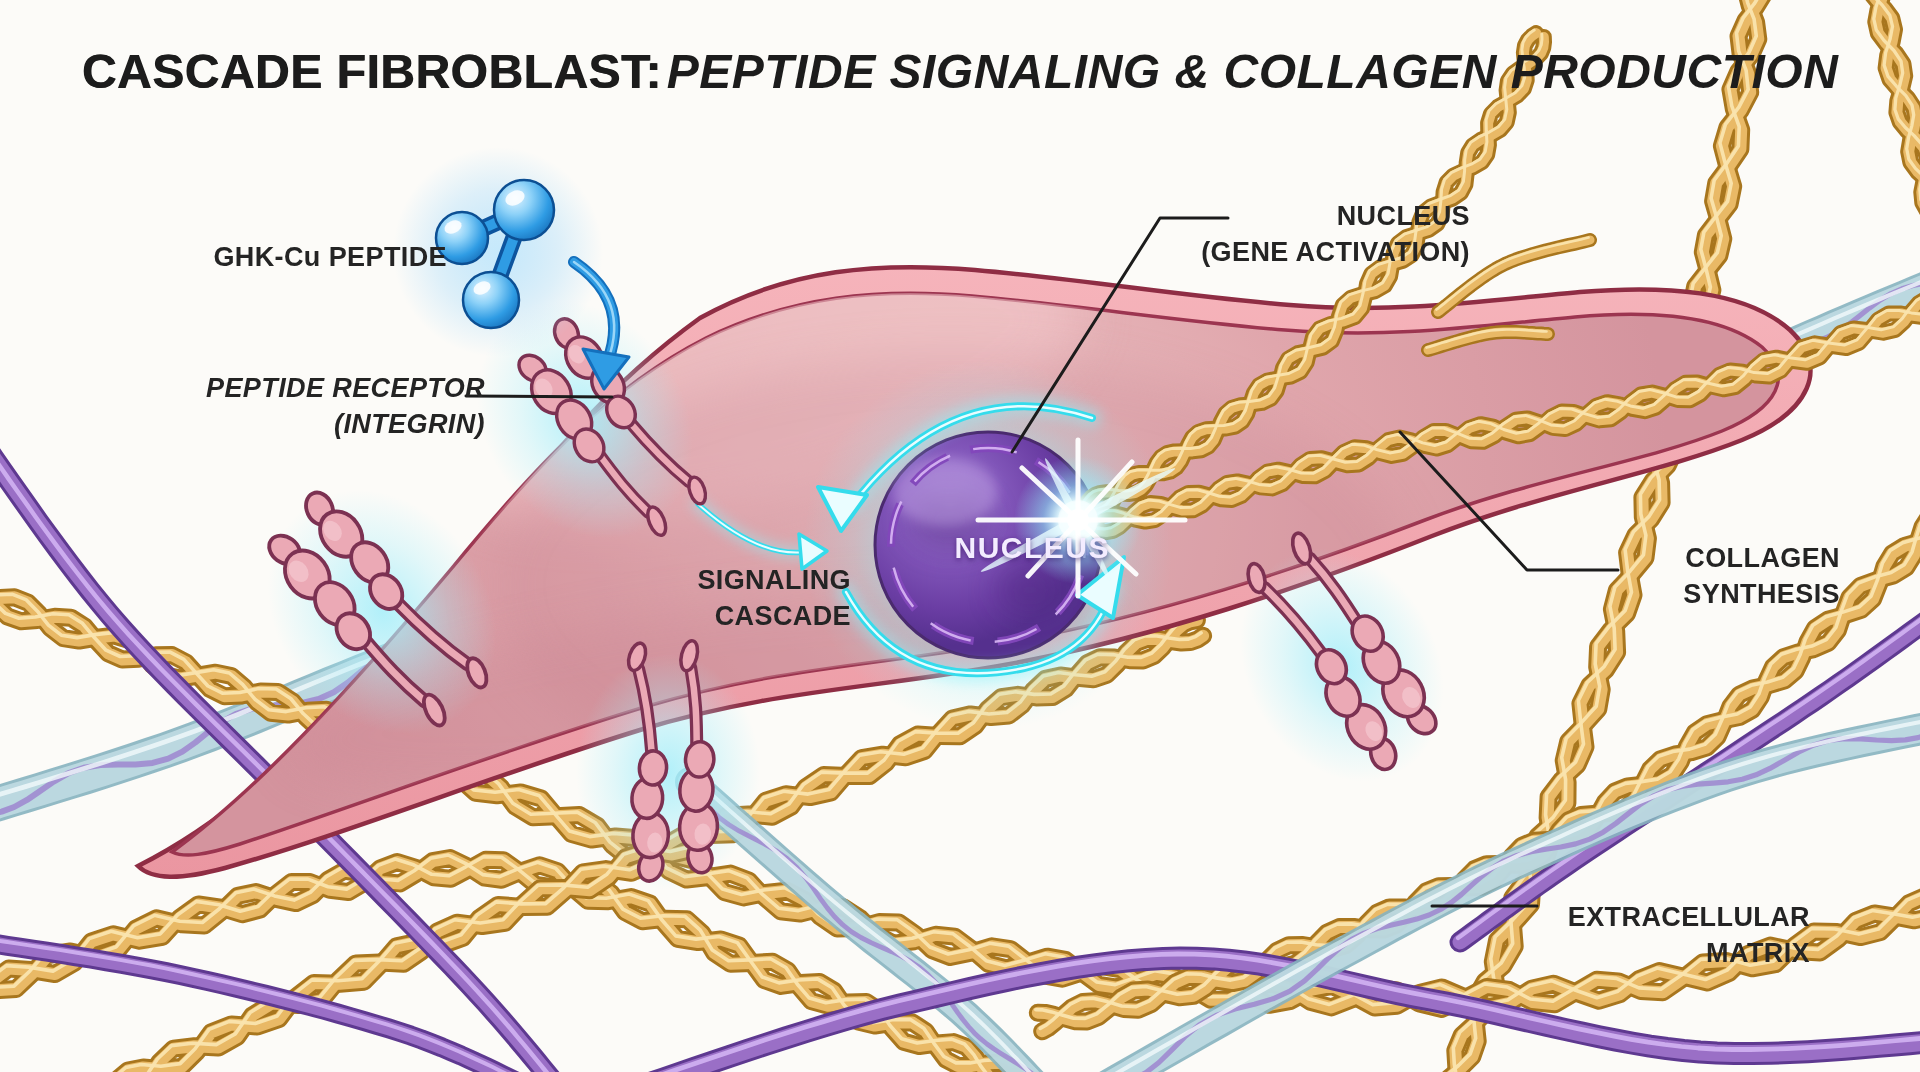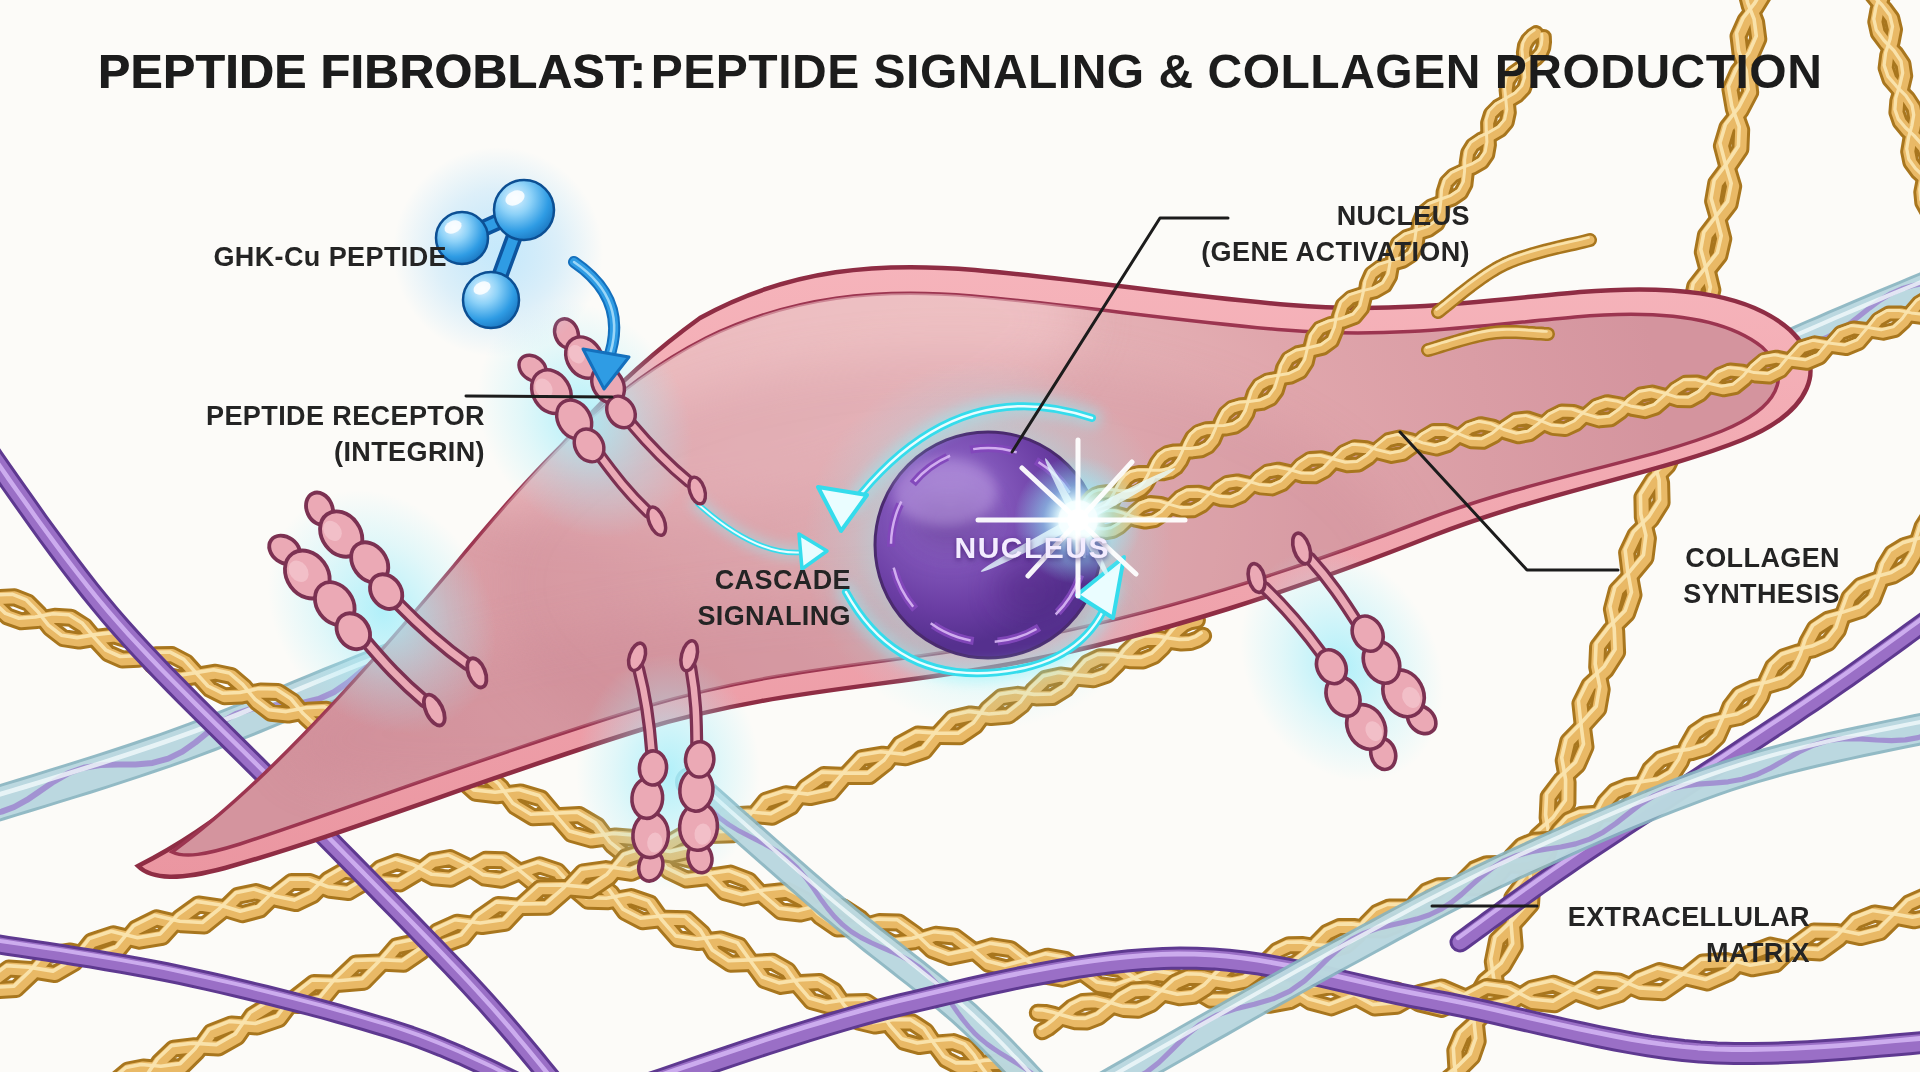--- a/index.html
+++ b/index.html
@@ -4,23 +4,23 @@
 <style>
   html,body{margin:0;padding:0;background:#e8e6e2;}
   .stage{position:relative;width:1920px;height:1072px;overflow:hidden;background:#fcfbf8;
          font-family:"Liberation Sans",sans-serif;}
   .stage svg{position:absolute;inset:0;display:block;}
   .lbl{position:absolute;font-weight:700;font-size:27px;line-height:1.32;color:#242424;
        text-align:right;letter-spacing:.4px;}
   #lbl-title{position:absolute;top:44px;left:0;width:100%;margin:0;text-align:center;
              font-size:48px;font-weight:700;color:#1c1c1c;letter-spacing:.5px;}
   #lbl-title .title-pri{text-shadow:.8px 0 currentColor;}
-  #lbl-title .title-sec{margin-left:5px;}
+  #lbl-title .title-sec{margin-left:5px;font-style:italic;}
   #lbl-ghk{left:167px;top:240px;width:280px;}
-  #lbl-receptor{left:165px;top:399px;width:320px;}
+  #lbl-receptor{left:165px;top:371px;width:320px;font-style:italic;}
   #lbl-nucleus{left:1140px;top:199px;width:330px;}
   #lbl-signaling{left:571px;top:563px;width:280px;}
   #lbl-collagen{left:1560px;top:541px;width:280px;}
   #lbl-ecm{left:1510px;top:884px;width:300px;margin-top:16px;}
   #lbl-nucleus-inner{left:866px;top:528px;width:244px;color:#f3ecff;font-size:30px;
       letter-spacing:1.5px;text-shadow:0 2px 5px rgba(55,20,100,.65);}
 </style>
 </head>
 <body>
 
@@ -280,36 +280,36 @@
   </g>
 
   <g fill="none" stroke="#1c1c1c" stroke-width="3" stroke-linecap="round" stroke-linejoin="round">
     <path d="M 466 396 L 612 397"></path>
     <path d="M 1228 218 L 1160 218 L 1012 452"></path>
     <path d="M 1618 570 L 1527 570 L 1400 432"></path>
     <path d="M 1537 906 L 1432 906"></path>
   </g>
 </svg>
 
-<h1 id="lbl-title"><span class="title-pri">PEPTIDE FIBROBLAST:</span><span class="title-sec">PEPTIDE SIGNALING &amp; COLLAGEN PRODUCTION</span></h1>
+<h1 id="lbl-title"><span class="title-pri">CASCADE FIBROBLAST:</span><span class="title-sec">PEPTIDE SIGNALING &amp; COLLAGEN PRODUCTION</span></h1>
 
 <div class="lbl" id="lbl-ghk">
   <div>GHK-Cu PEPTIDE</div>
 </div>
 <div class="lbl" id="lbl-receptor">
   <div>PEPTIDE RECEPTOR</div>
   <div>(INTEGRIN)</div>
 </div>
 <div class="lbl" id="lbl-nucleus">
   <div>NUCLEUS</div>
   <div>(GENE ACTIVATION)</div>
 </div>
 <div class="lbl" id="lbl-signaling">
+  <div>SIGNALING</div>
   <div>CASCADE</div>
-  <div>SIGNALING</div>
 </div>
 <div class="lbl" id="lbl-collagen">
   <div>COLLAGEN</div>
   <div>SYNTHESIS</div>
 </div>
 <div class="lbl" id="lbl-ecm">
   <div>EXTRACELLULAR</div>
   <div>MATRIX</div>
 </div>
 <div class="lbl" id="lbl-nucleus-inner">

